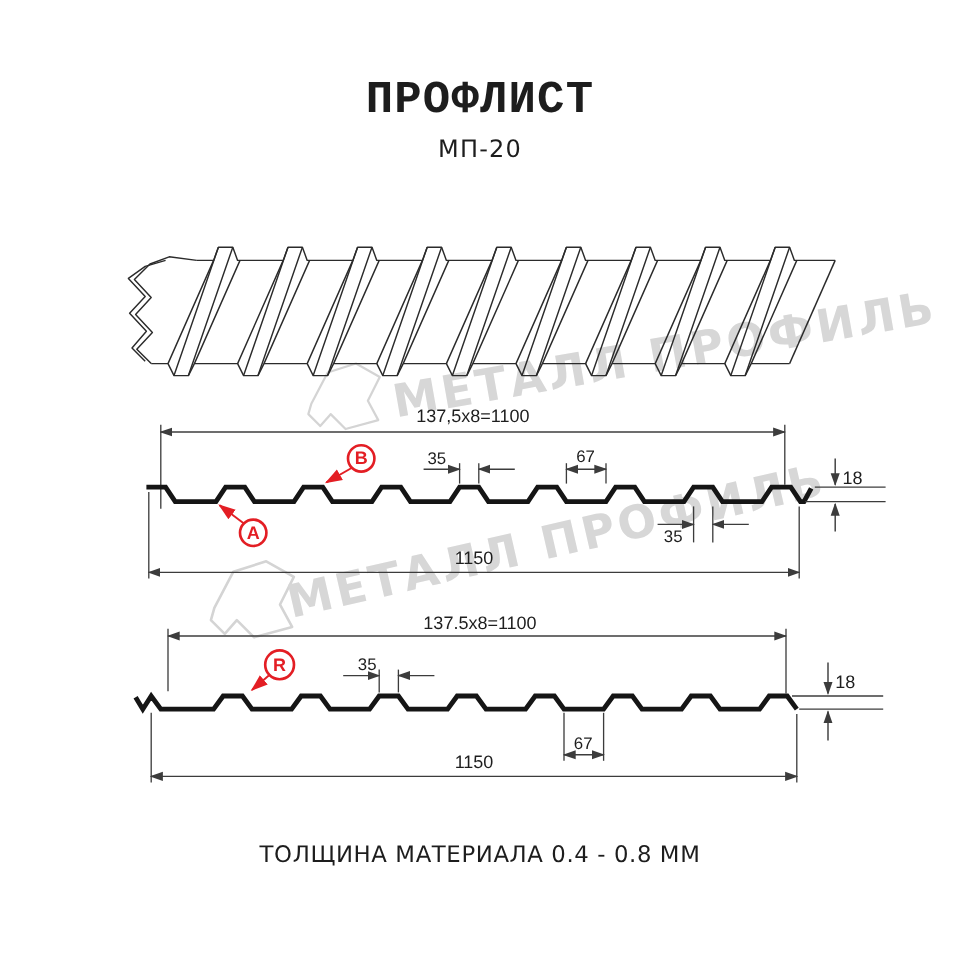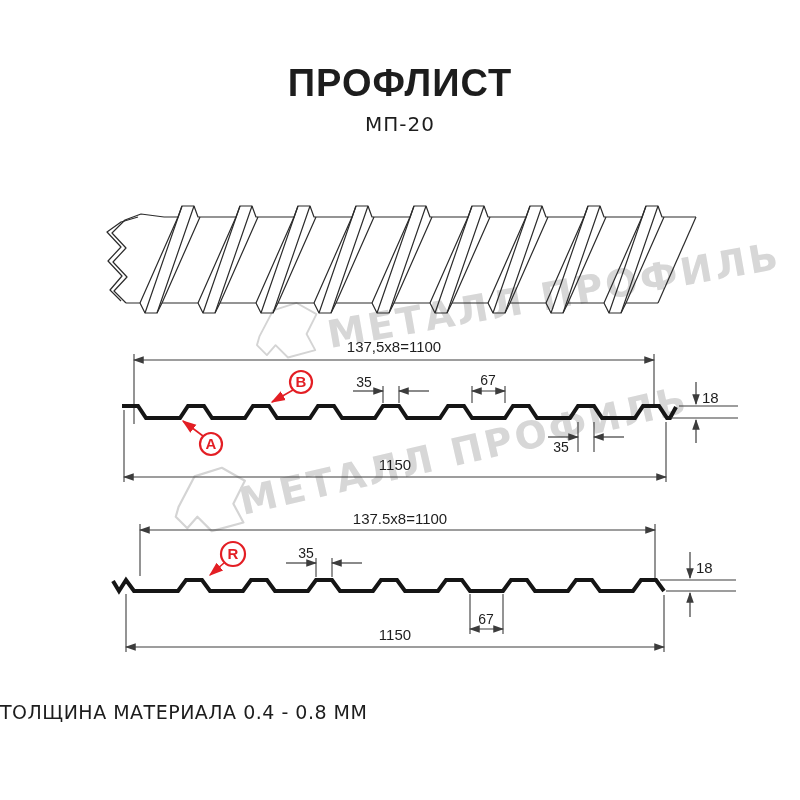--- a/index.html
+++ b/index.html
@@ -1,24 +1,24 @@
 <!DOCTYPE html>
 <html><head>
 <meta charset="utf-8">
 <style>
   html,body{margin:0;padding:0;}
   body{width:800px;height:800px;background:#ffffff;position:relative;overflow:hidden;
        font-family:"Liberation Sans",sans-serif;}
   .page-title{position:absolute;top:62px;left:0;width:800px;text-align:center;
-       font-family:Liberation Sans, sans-serif;font-weight:700;font-size:38px;
+       font-family:Liberation Mono, monospace;font-weight:700;font-size:38px;
        letter-spacing:1px;color:#1d1d1d;}
   .page-subtitle{position:absolute;top:112px;left:0;width:800px;text-align:center;
        font-family:"DejaVu Sans",sans-serif;font-weight:400;font-size:20px;
        letter-spacing:1px;color:#1d1d1d;}
-  .footer-note{position:absolute;top:701px;left:0;width:800px;
+  .footer-note{position:absolute;top:701px;left:0;width:800px;text-align:center;
        font-family:"DejaVu Sans",sans-serif;font-weight:500;font-size:19px;
        letter-spacing:0.5px;color:#1d1d1d;}
   svg{position:absolute;left:0;top:0;}
   svg text{font-family:"Liberation Sans",sans-serif;fill:#1e1e1e;}
   .dimtxt{font-size:15px;}
   .dimtxt-s{font-size:14px;}
   .thin{stroke:#3c3c3c;stroke-width:1.1;fill:none;}
   .dim{stroke:#3c3c3c;stroke-width:1.2;fill:none;
        marker-start:url(#arr);marker-end:url(#arr);}
   .arrline{stroke:#3c3c3c;stroke-width:1.2;fill:none;marker-end:url(#arr);}

